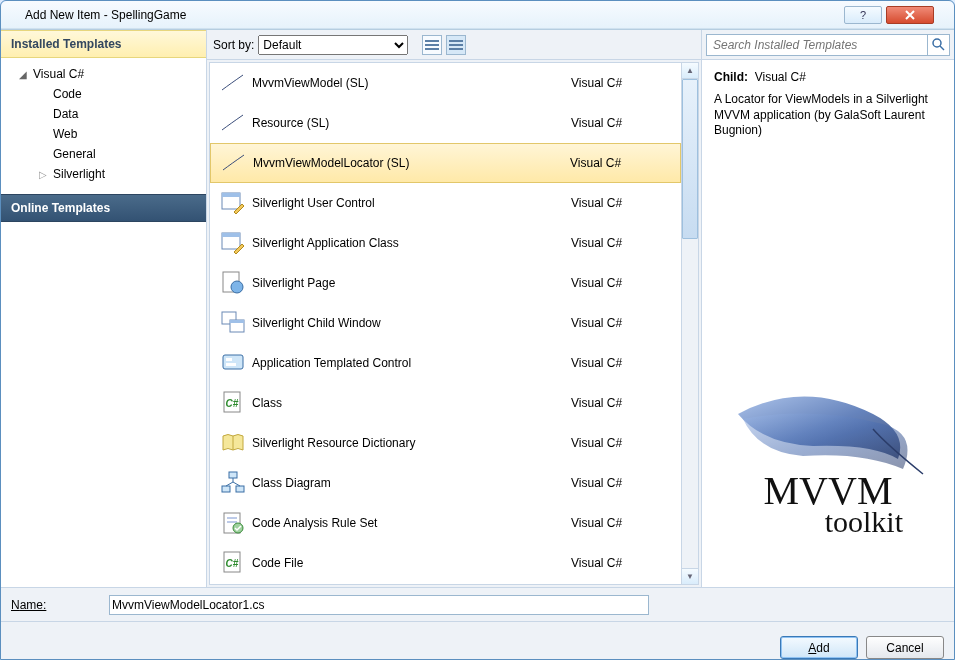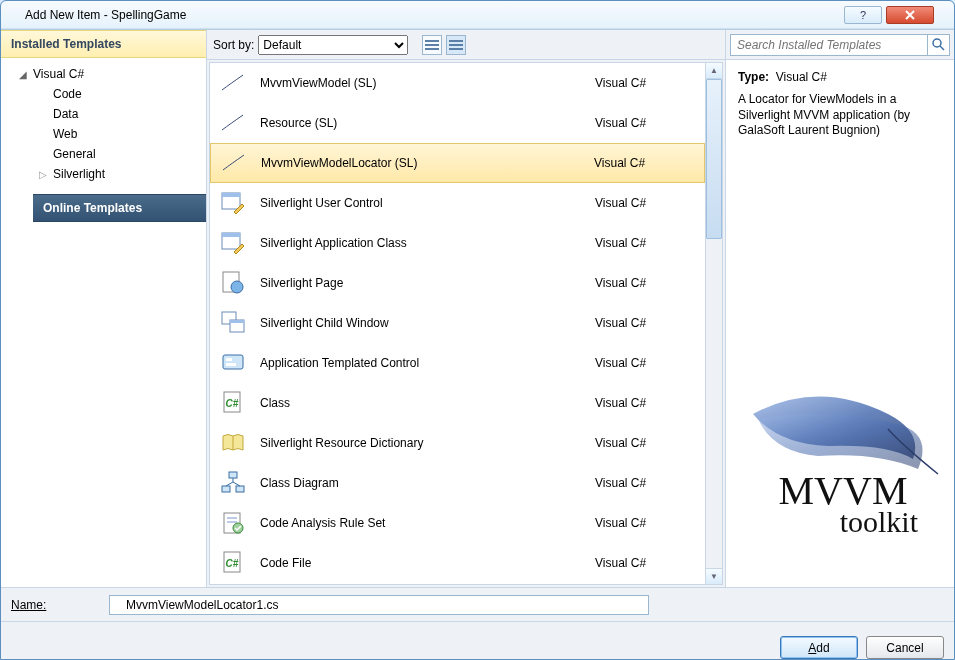--- a/index.html
+++ b/index.html
@@ -50,21 +50,21 @@
   }
   .side-head {
     background: linear-gradient(#fff8da, #ffefb0);
     border: 1px solid #e7d67d;
     border-left: none; border-right: none;
     padding: 6px 10px;
     font-weight: bold; color: #33475f; font-size: 12px;
   }
   .side-head.dark {
     background: linear-gradient(#4a6b8a, #335273);
-    color: #fff; border-color: #2c4560; margin-left: 32px;
+    color: #fff; border-color: #2c4560;
   }
   .tree { padding: 6px 0 10px 0; }
   .tree-row {
     padding: 3px 4px 3px 18px;
     display: flex; align-items: center; gap: 4px;
     color: #000;
   }
   .tree-row.level1 { padding-left: 18px; }
   .tree-row.level2 { padding-left: 52px; }
   .tree-row .arrow { width: 10px; display:inline-block; color:#666; font-size:10px;}
@@ -111,21 +111,21 @@
     background: #fff;
     border: 1px solid #c8d6e6;
     border-right: none;
     margin: 2px 0 2px 2px;
   }
   .row {
     height: 40px;
     display: flex; align-items: center;
     padding: 0 10px;
     border-bottom: 0px solid #eee;
-    gap: 14px;
+    gap: 6px;
   }
   .row.sel {
     background: linear-gradient(#fff5d6, #ffe9a8);
     border: 1px solid #e2c76a;
   }
   .row .icon {
     width: 26px; height: 26px;
     display: flex; align-items: center; justify-content: center;
   }
   .row .name { flex: 1; color: #000; }
@@ -135,21 +135,21 @@
     background: #eef2f7;
     border: 1px solid #c8d6e6;
     margin: 2px 2px 2px 0;
     display: flex; flex-direction: column;
   }
   .sbtn { height: 16px; background: linear-gradient(#f5fbff,#d9ecfb); border-bottom: 1px solid #c8d6e6; display:flex;align-items:center;justify-content:center;color:#667;font-size:8px;}
   .sbtn.bot { border-top: 1px solid #c8d6e6; border-bottom: none; }
   .thumb { margin-top: 0; height: 160px; background: linear-gradient(#e7f1fb,#c7dcf1); border: 1px solid #9ec0de; border-radius: 1px; }
   .strack { flex: 1; }
   .detail {
-    width: 228px;
+    width: 252px;
     background: #fff;
     display: flex; flex-direction: column;
   }
   .search {
     height: 30px;
     border-bottom: 1px solid #c8d6e6;
     background: #eef2f7;
     display: flex; align-items: center; padding: 0 4px;
   }
   .search input {
@@ -178,21 +178,21 @@
     background: #eef2f7;
     border-top: 1px solid #c8d6e6;
     display: flex; align-items: center;
     padding: 0 10px;
     gap: 38px;
   }
   .bottombar .lbl { text-decoration: underline; width:60px;}
   .bottombar input {
     flex: 1; max-width: 540px;
     height: 20px; border: 1px solid #9bb7cf;
-    padding: 0 16px; font-size: 12px;
+    padding: 0 2px; font-size: 12px;
   }
   .btnbar {
     height: 38px;
     background: #eef2f7;
     border-top: 1px solid #c8d6e6;
     display: flex; align-items: flex-end; justify-content: flex-end;
     padding: 0 10px; gap: 8px;
   }
   .btn {
     min-width: 78px; height: 23px;
@@ -425,21 +425,21 @@
         <input placeholder="Search Installed Templates" style="">
         <div class="sico">
           <svg width="13" height="13" viewBox="0 0 13 13">
               <circle cx="5" cy="5" r="4" stroke="#3a6ea5" stroke-width="1.5" fill="none"></circle>
               <line x1="8" y1="8" x2="12" y2="12" stroke="#3a6ea5" stroke-width="1.5"></line>
             </svg>
         </div>
       </div>
       <div class="detbody">
         <div class="typeln">
-          <b>Type:</b>
+          <b>Child:</b>
           &nbsp;<span>Visual C#</span>
         </div>
         <div class="desc">A Locator for ViewModels in a Silverlight MVVM application (by GalaSoft Laurent Bugnion)</div>
         <div class="logo">
           <svg width="210" height="170" viewBox="0 0 210 170">
             <defs>
               <linearGradient id="fg" x1="0" y1="0" x2="1" y2="1">
                 <stop offset="0%" stop-color="#9db8e6"></stop>
                 <stop offset="50%" stop-color="#4a6db0"></stop>
                 <stop offset="100%" stop-color="#2b3d6a"></stop>

